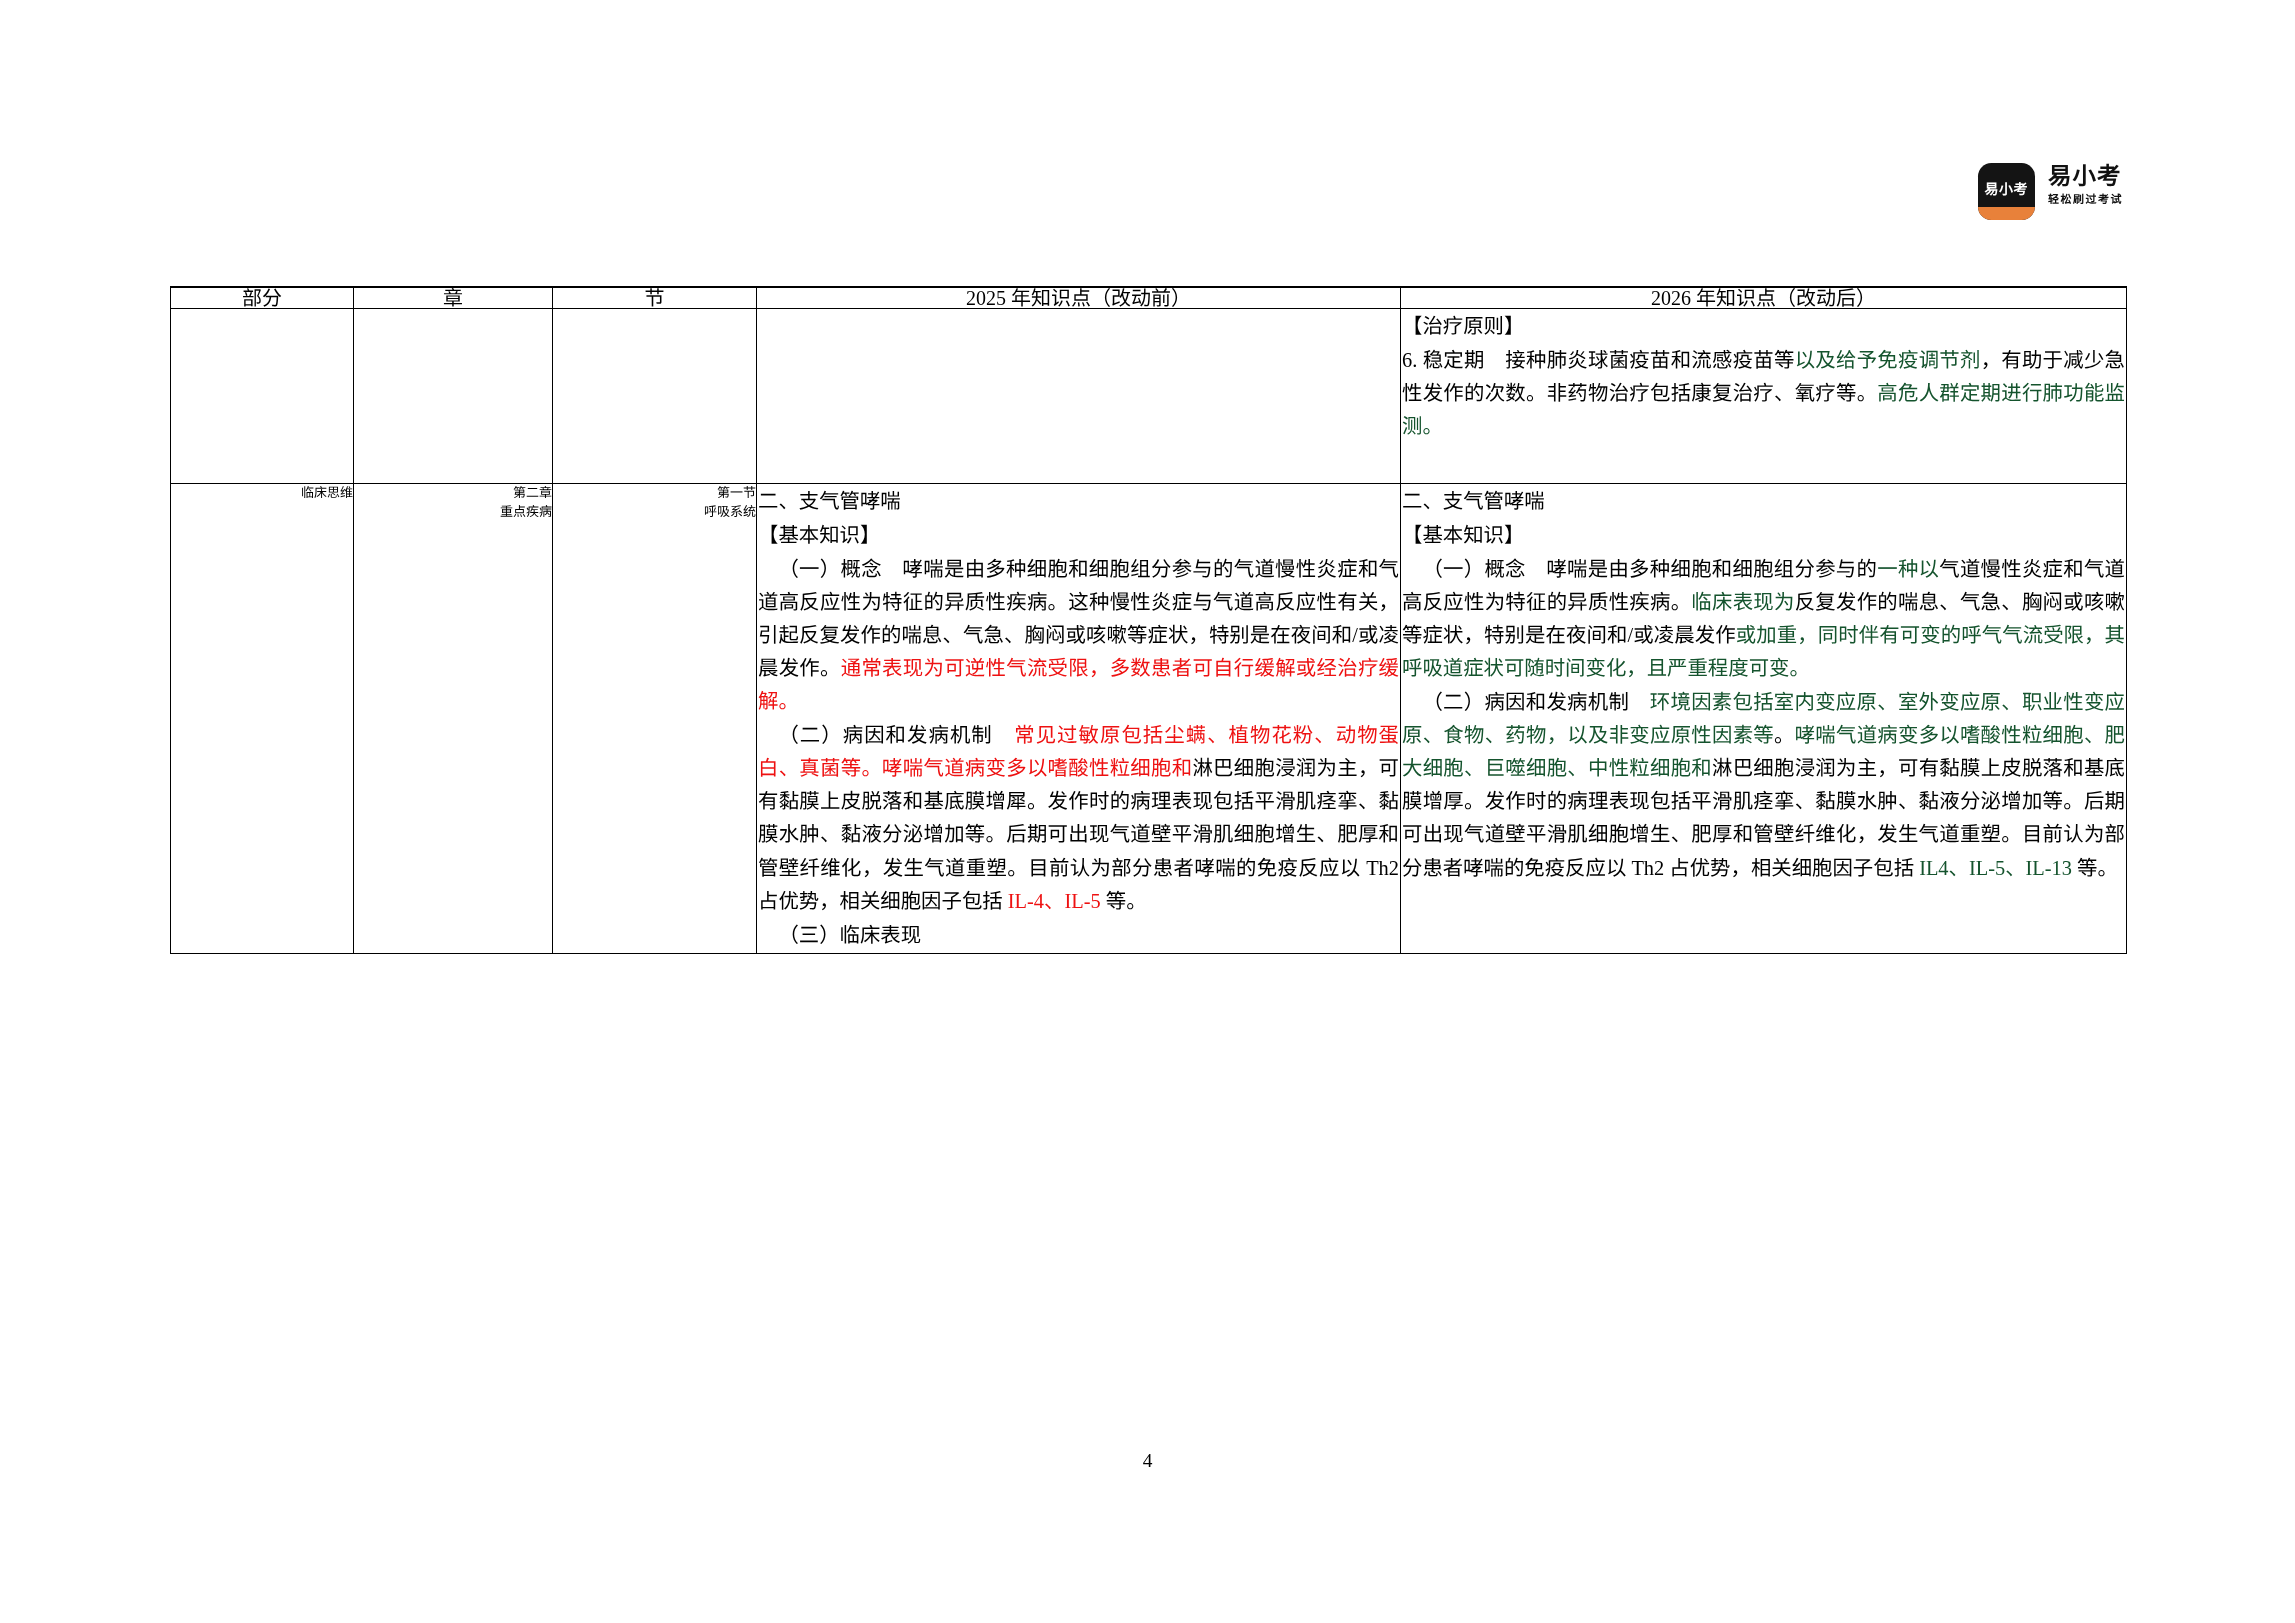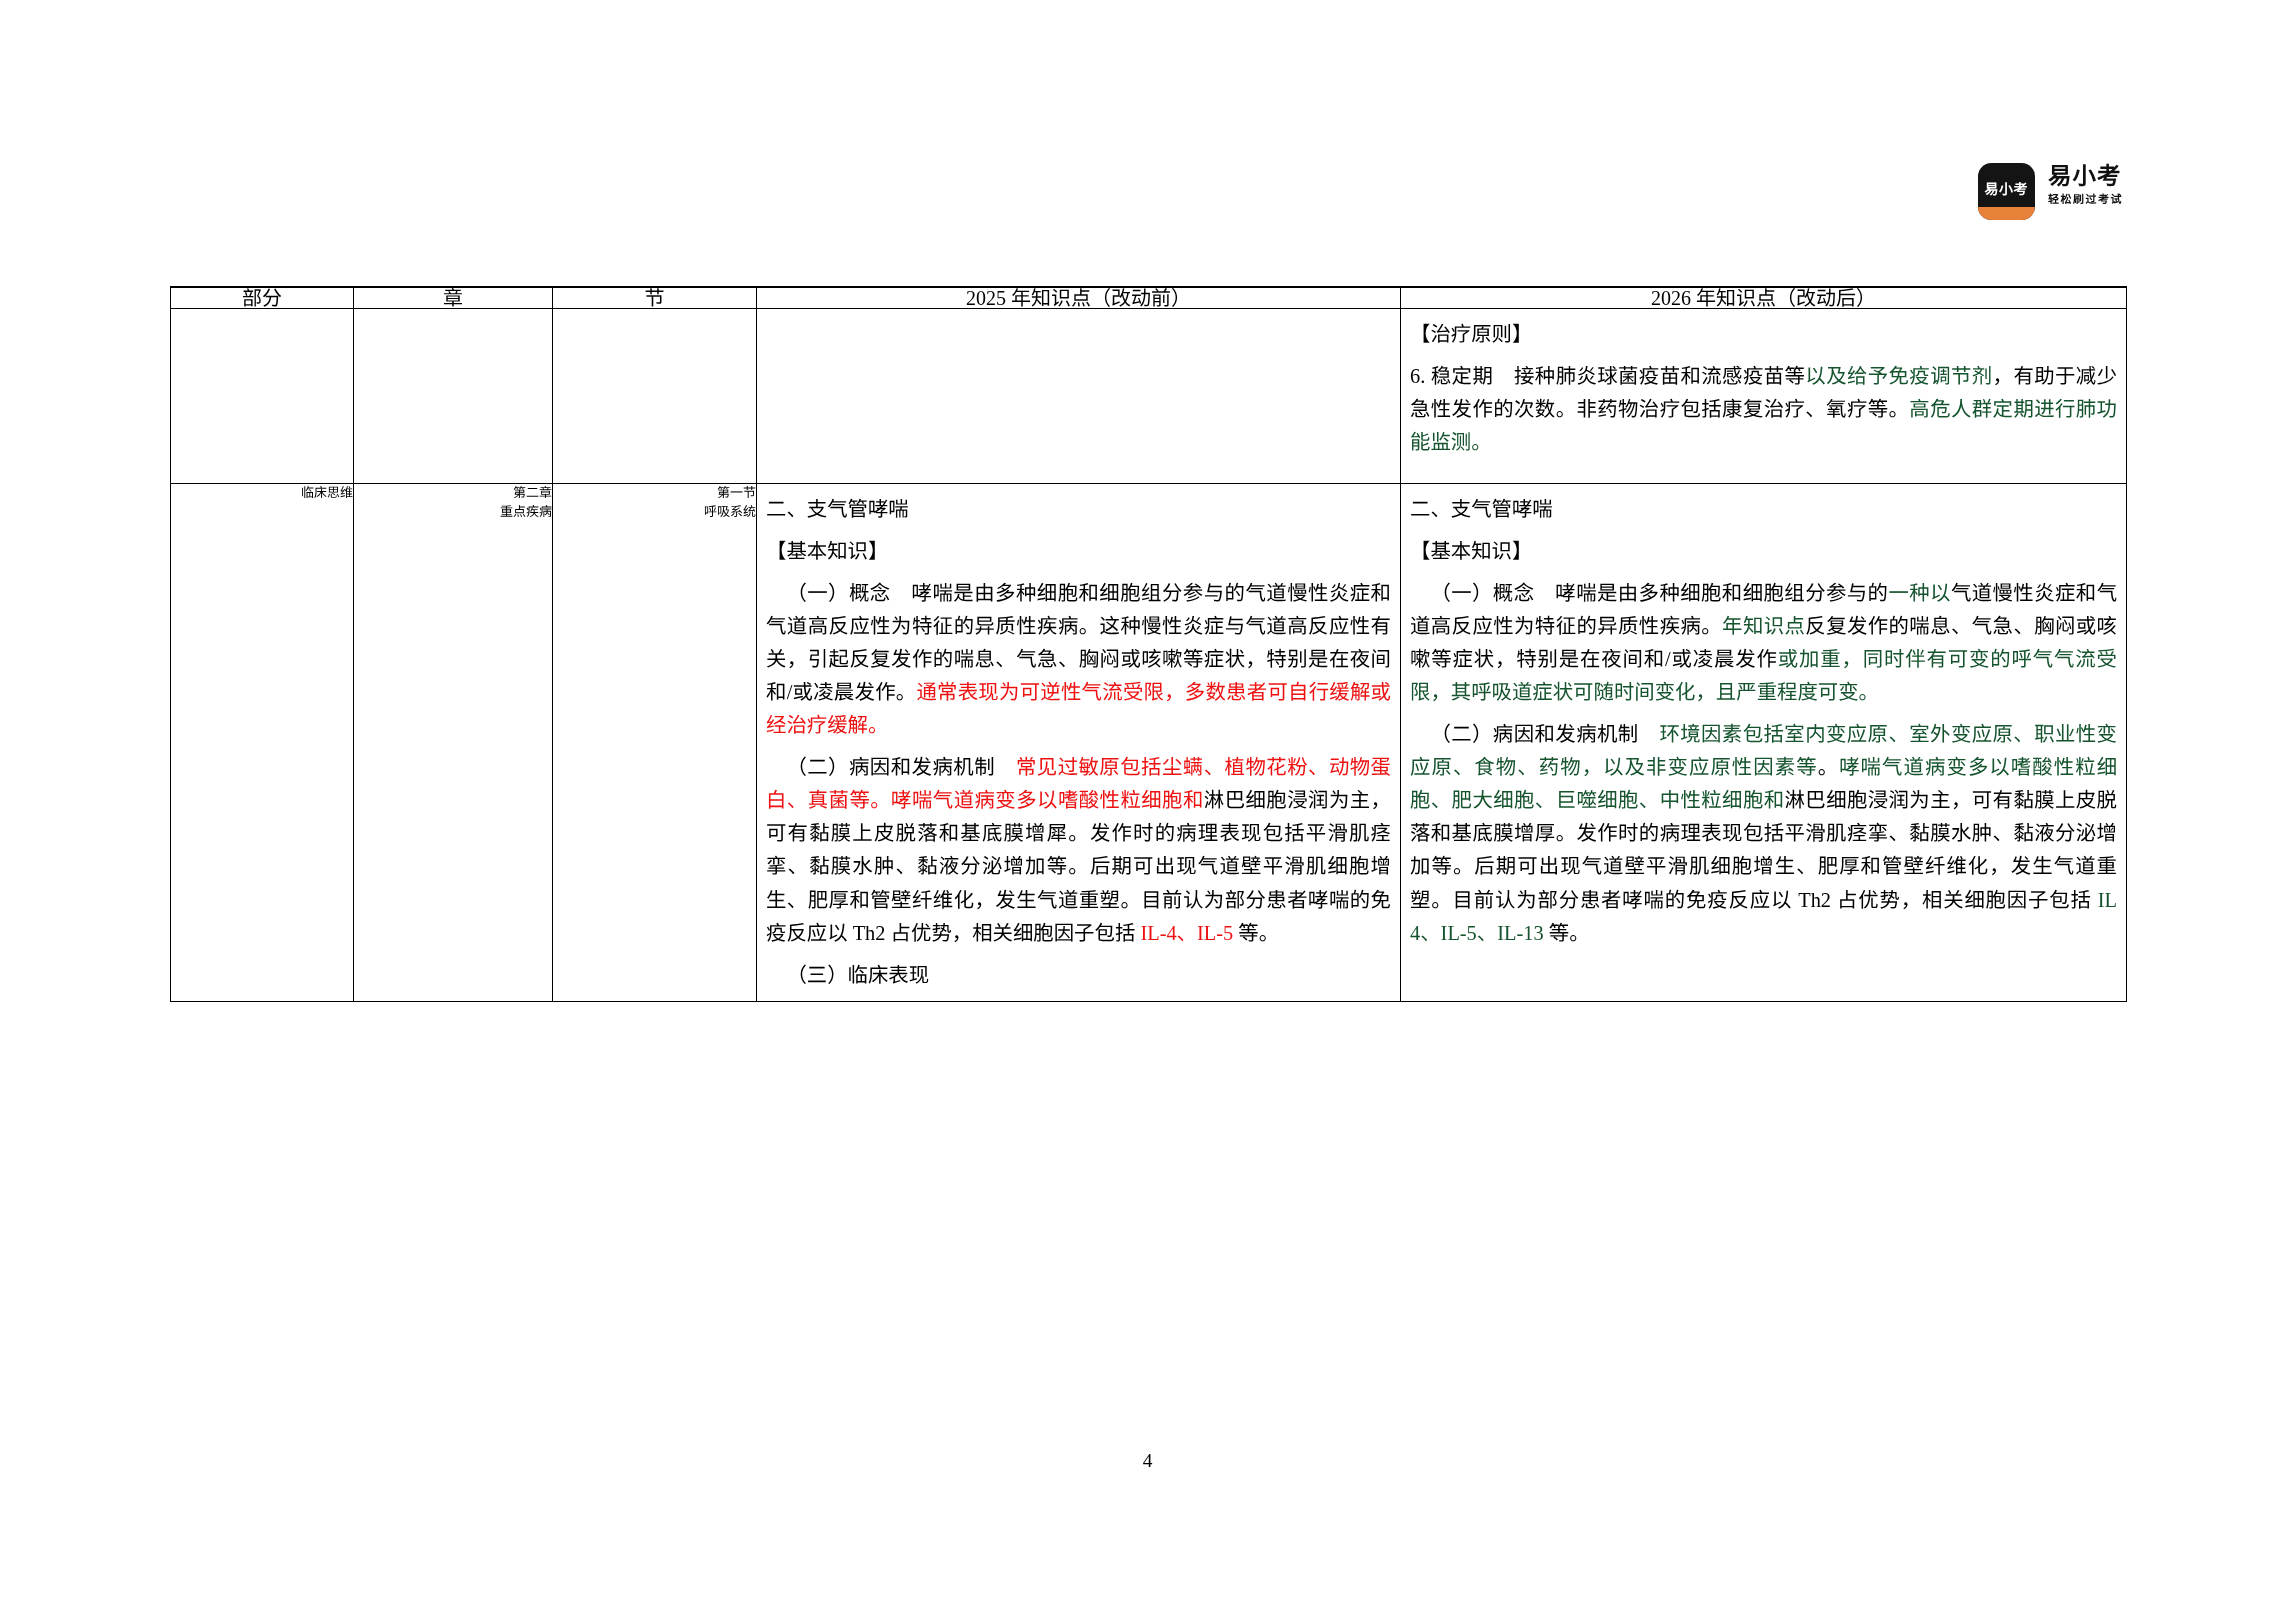--- a/index.html
+++ b/index.html
@@ -151,21 +151,21 @@
 
   .body-cell {
     font-size: 20.4px;
     line-height: 1.62;
     padding: 13.3px 11.2px 15.3px 12.3px;
     text-align: justify;
     text-justify: inter-character;
     word-break: break-all;
   }
   .body-cell p {
-    margin: 9px;
+    margin: 1px;
     text-indent: 0;
   }
   .body-cell p.ind { text-indent: 20.4px; }
 
   .blue { color: #14532d; }
   .red  { color: #ee1111; }
 
   .empty-cell { height: 174px; }
 
   
@@ -242,21 +242,21 @@
         <td class="body-cell">
             <p><span>二、支气管哮喘</span></p>
             <p><span>【基本知识】</span></p>
             <p class="ind"><span>（一）概念　哮喘是由多种细胞和细胞组分参与的气道慢性炎症和气道高反应性为特征的异质性疾病。这种慢性炎症与气道高反应性有关，引起反复发作的喘息、气急、胸闷或咳嗽等症状，特别是在夜间和/或凌晨发作。</span><span class="red">通常表现为可逆性气流受限，多数患者可自行缓解或经治疗缓解。</span></p>
             <p class="ind"><span>（二）病因和发病机制　</span><span class="red">常见过敏原包括尘螨、植物花粉、动物蛋白、真菌等。哮喘气道病变多以嗜酸性粒细胞和</span><span>淋巴细胞浸润为主，可有黏膜上皮脱落和基底膜增犀。发作时的病理表现包括平滑肌痉挛、黏膜水肿、黏液分泌增加等。后期可出现气道壁平滑肌细胞增生、肥厚和管壁纤维化，发生气道重塑。目前认为部分患者哮喘的免疫反应以 Th2 占优势，相关细胞因子包括 </span><span class="red">IL-4、IL-5</span><span> 等。</span></p>
             <p class="ind"><span>（三）临床表现</span></p>
           </td>
         <td class="body-cell">
             <p><span>二、支气管哮喘</span></p>
             <p><span>【基本知识】</span></p>
-            <p class="ind"><span>（一）概念　哮喘是由多种细胞和细胞组分参与的</span><span class="blue">一种以</span><span>气道慢性炎症和气道高反应性为特征的异质性疾病。</span><span class="blue">年知识点</span><span>反复发作的喘息、气急、胸闷或咳嗽等症状，特别是在夜间和/或凌晨发作</span><span class="blue">或加重，同时伴有可变的呼气气流受限，其呼吸道症状可随时间变化，且严重程度可变。</span></p>
+            <p class="ind"><span>（一）概念　哮喘是由多种细胞和细胞组分参与的</span><span class="blue">一种以</span><span>气道慢性炎症和气道高反应性为特征的异质性疾病。</span><span class="blue">临床表现为</span><span>反复发作的喘息、气急、胸闷或咳嗽等症状，特别是在夜间和/或凌晨发作</span><span class="blue">或加重，同时伴有可变的呼气气流受限，其呼吸道症状可随时间变化，且严重程度可变。</span></p>
             <p class="ind"><span>（二）病因和发病机制　</span><span class="blue">环境因素包括室内变应原、室外变应原、职业性变应原、食物、药物，以及非变应原性因素等</span><span>。</span><span class="blue">哮喘气道病变多以嗜酸性粒细胞、肥大细胞、巨噬细胞、中性粒细胞和</span><span>淋巴细胞浸润为主，可有黏膜上皮脱落和基底膜增厚。发作时的病理表现包括平滑肌痉挛、黏膜水肿、黏液分泌增加等。后期可出现气道壁平滑肌细胞增生、肥厚和管壁纤维化，发生气道重塑。目前认为部分患者哮喘的免疫反应以 Th2 占优势，相关细胞因子包括 </span><span class="blue">IL4、IL-5、IL-13</span><span> 等。</span></p>
           </td>
       </tr>
     </tbody>
   </table>
 
   <div class="page-number">4</div>
 
 </div>
 

